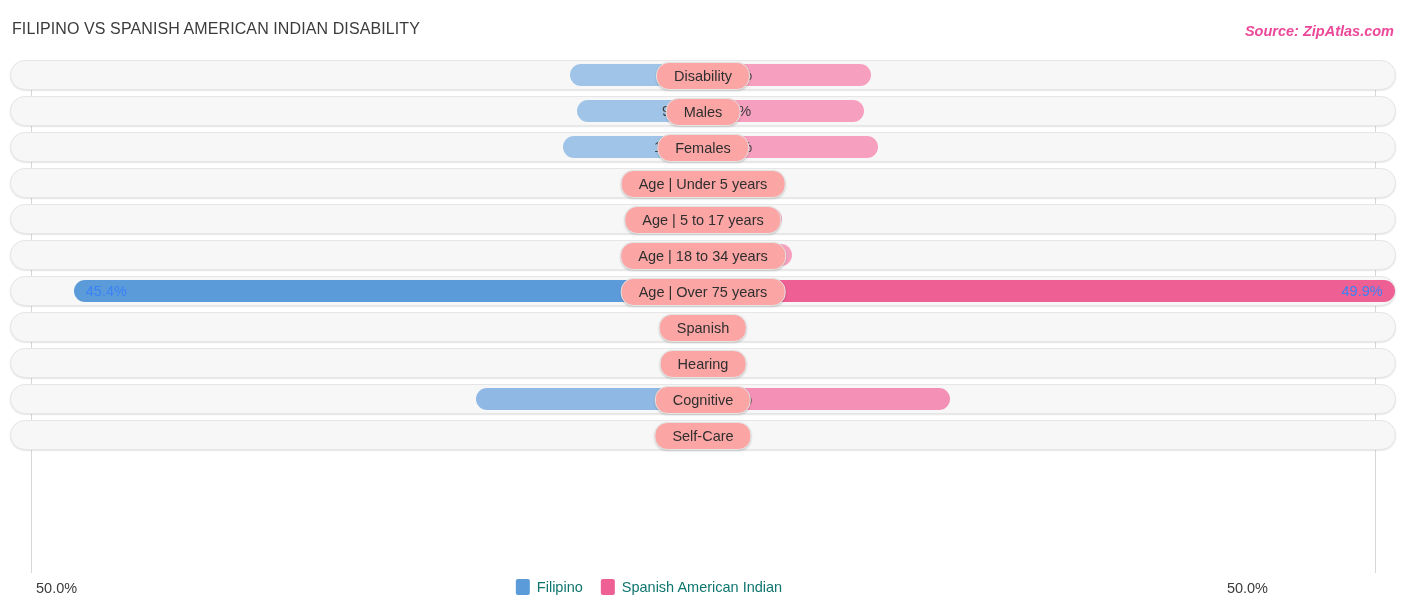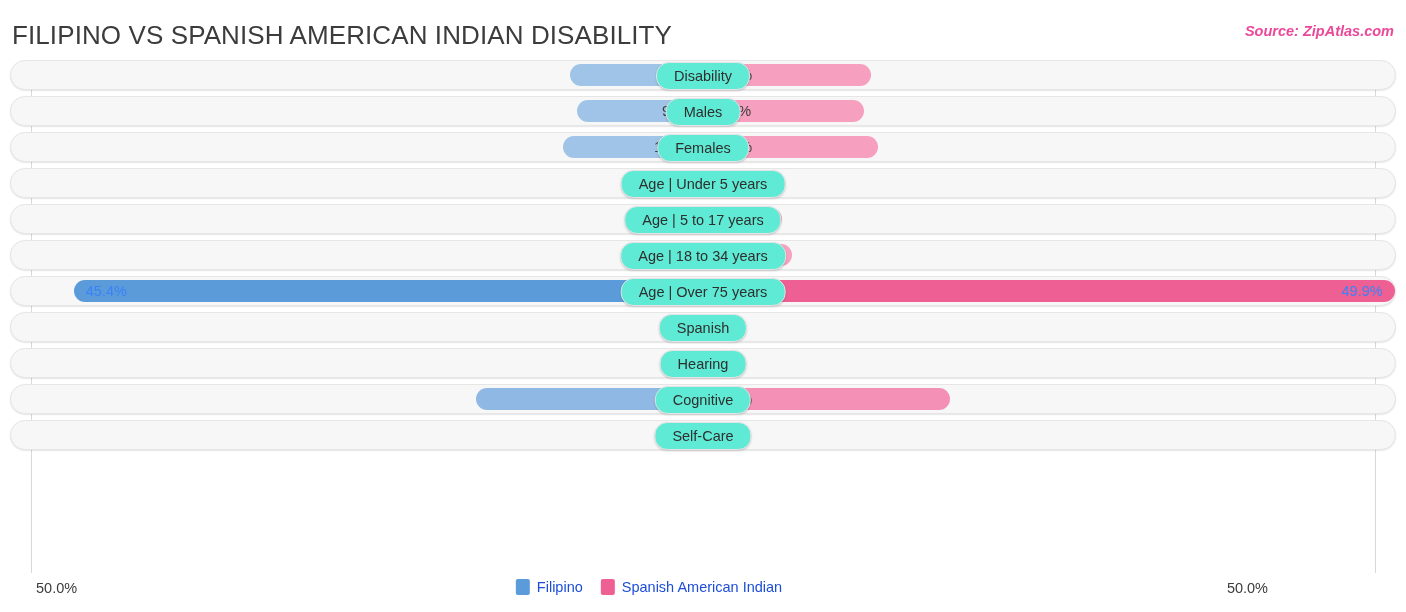--- a/index.html
+++ b/index.html
@@ -20,21 +20,21 @@
   .header {
     position: absolute;
     left: 0; top: 0;
     width: 1406px;
     height: 60px;
   }
   .chart-title {
     position: absolute;
     left: 12px;
     top: 20px;
-    font-size: 26px;
+    font-size: 16px;
     letter-spacing: .1px;
     color: #3c3c3c;
     white-space: nowrap;
   }
   .chart-source {
     position: absolute;
     right: 12px;
     top: 23px;
     font-size: 14.5px;
     font-style: italic;
@@ -124,21 +124,21 @@
 
   
   .pill {
     position: absolute;
     left: 50%;
     top: 2px;
     transform: translateX(-50%);
     height: 26px;
     line-height: 26px;
     padding: 0 17px;
-    background: #5eead4;
+    background: #fca5a5;
     border: 1px solid #e3e3e3;
     border-radius: 13px;
     font-size: 14.5px;
     color: #2f2f2f;
     white-space: nowrap;
     box-shadow: 0 1px 2px rgba(0,0,0,.17);
     z-index: 4;
   }
 
   
@@ -175,21 +175,21 @@
     gap: 7px;
   }
   .swatch {
     width: 14px;
     height: 16px;
     border-radius: 2px;
     display: inline-block;
   }
   .legend-text {
     font-size: 14.5px;
-    color: #1d4ed8;
+    color: #0f766e;
   }
 </style>
 </head>
 <body>
 
 <div class="header">
   <div class="chart-title">FILIPINO VS SPANISH AMERICAN INDIAN DISABILITY</div>
   <div class="chart-source">Source: ZipAtlas.com</div>
 </div>
 

